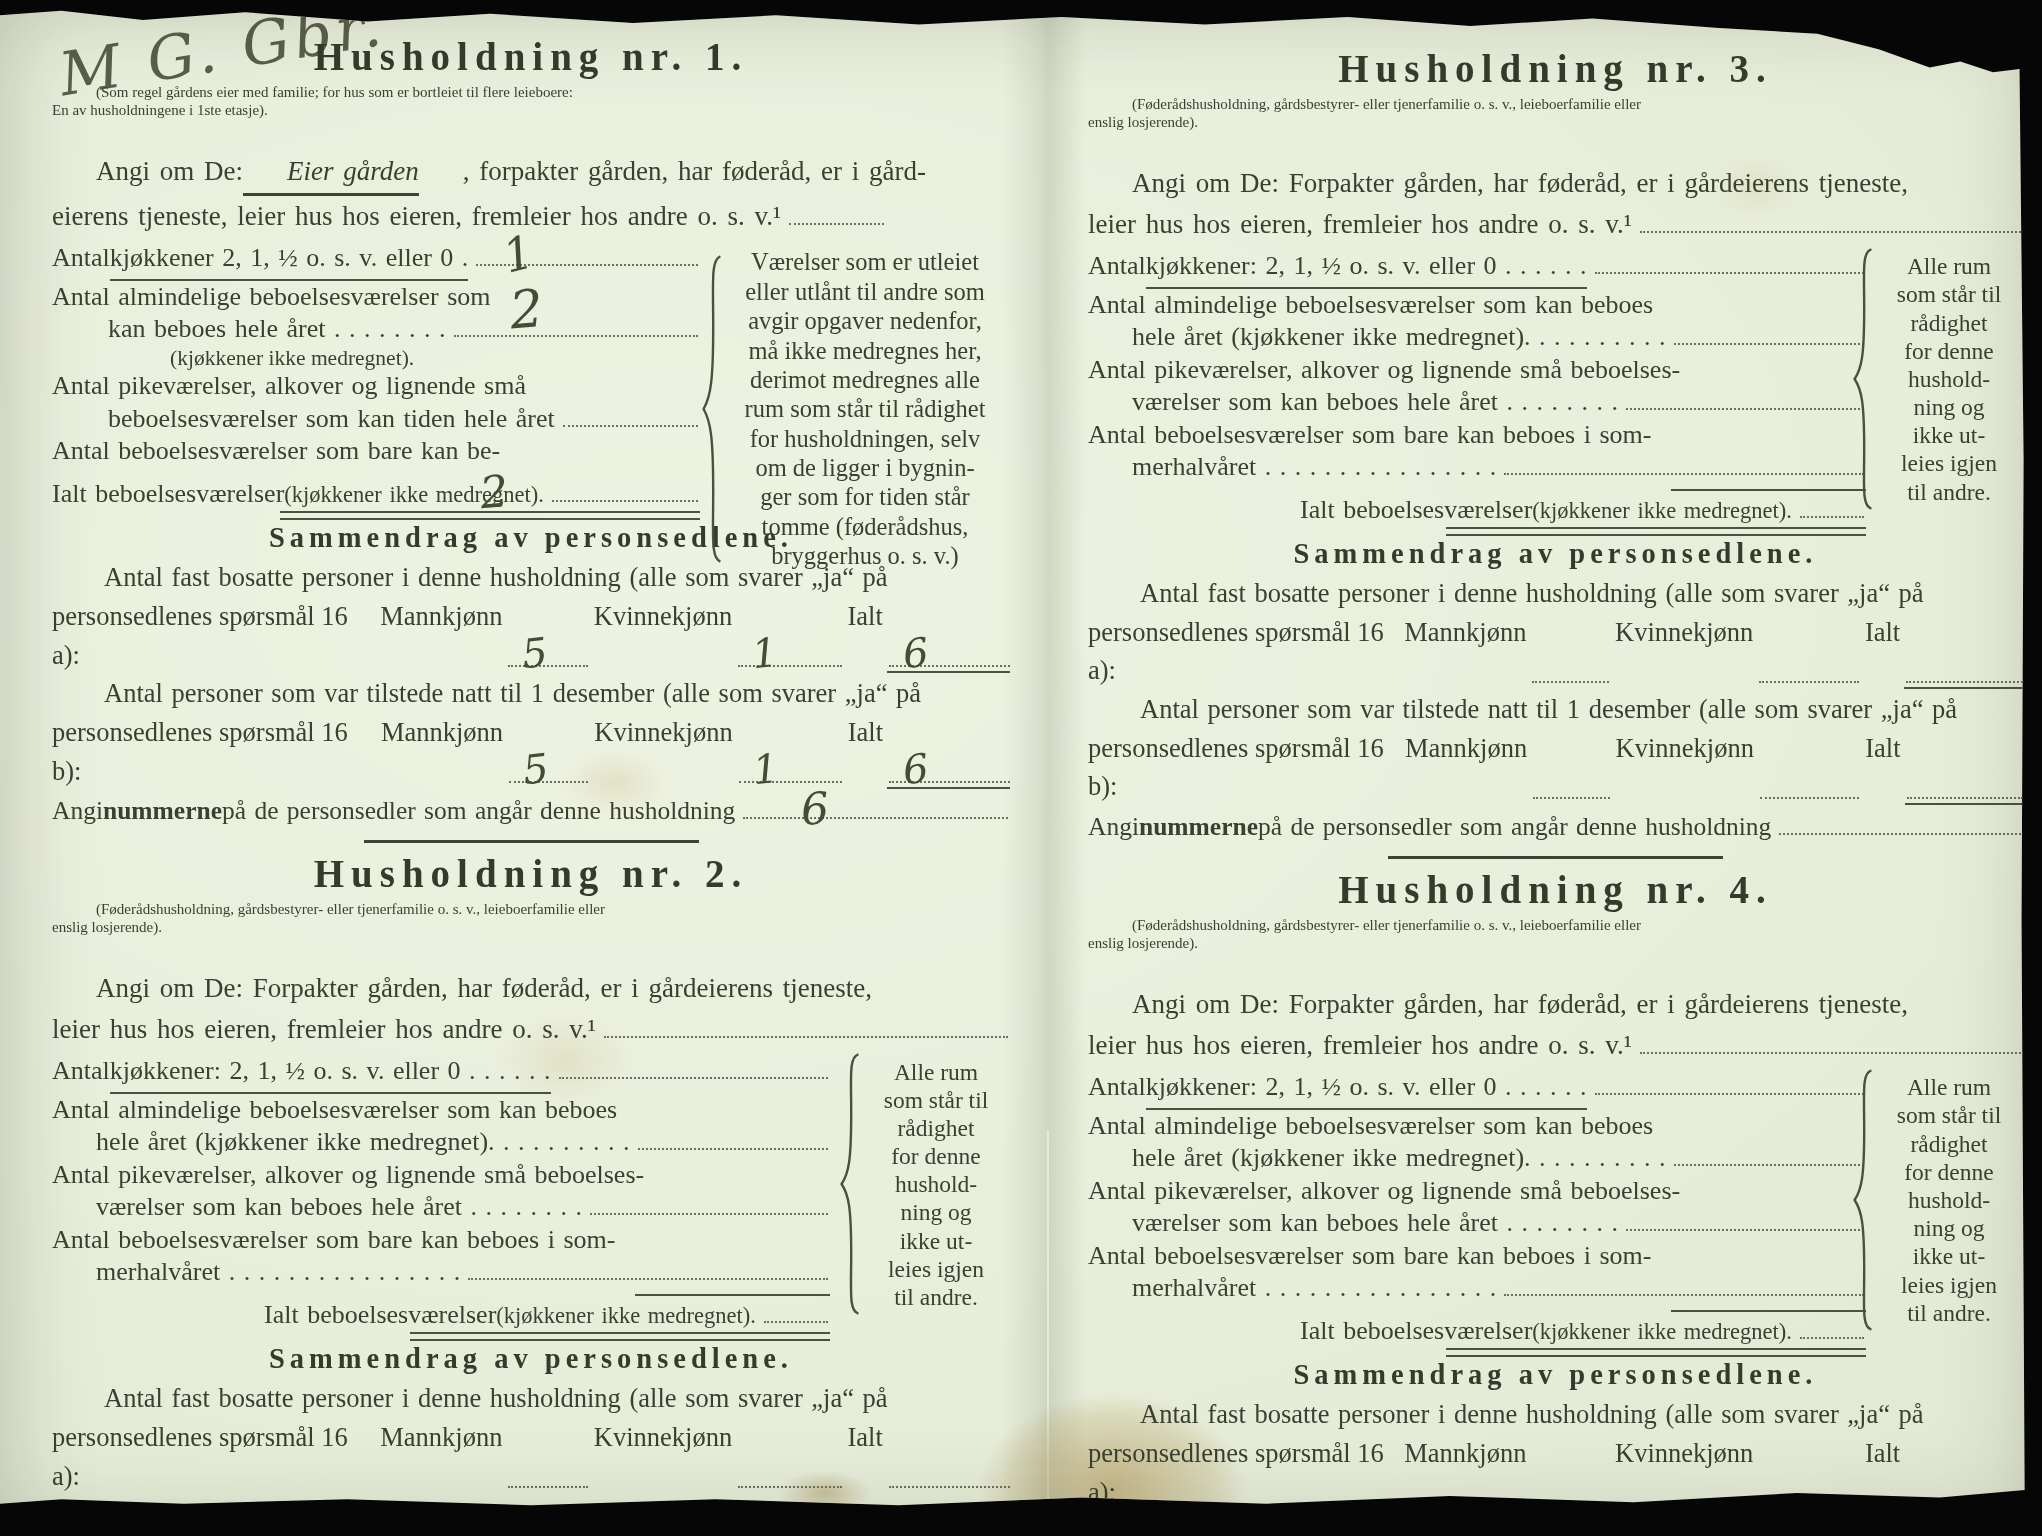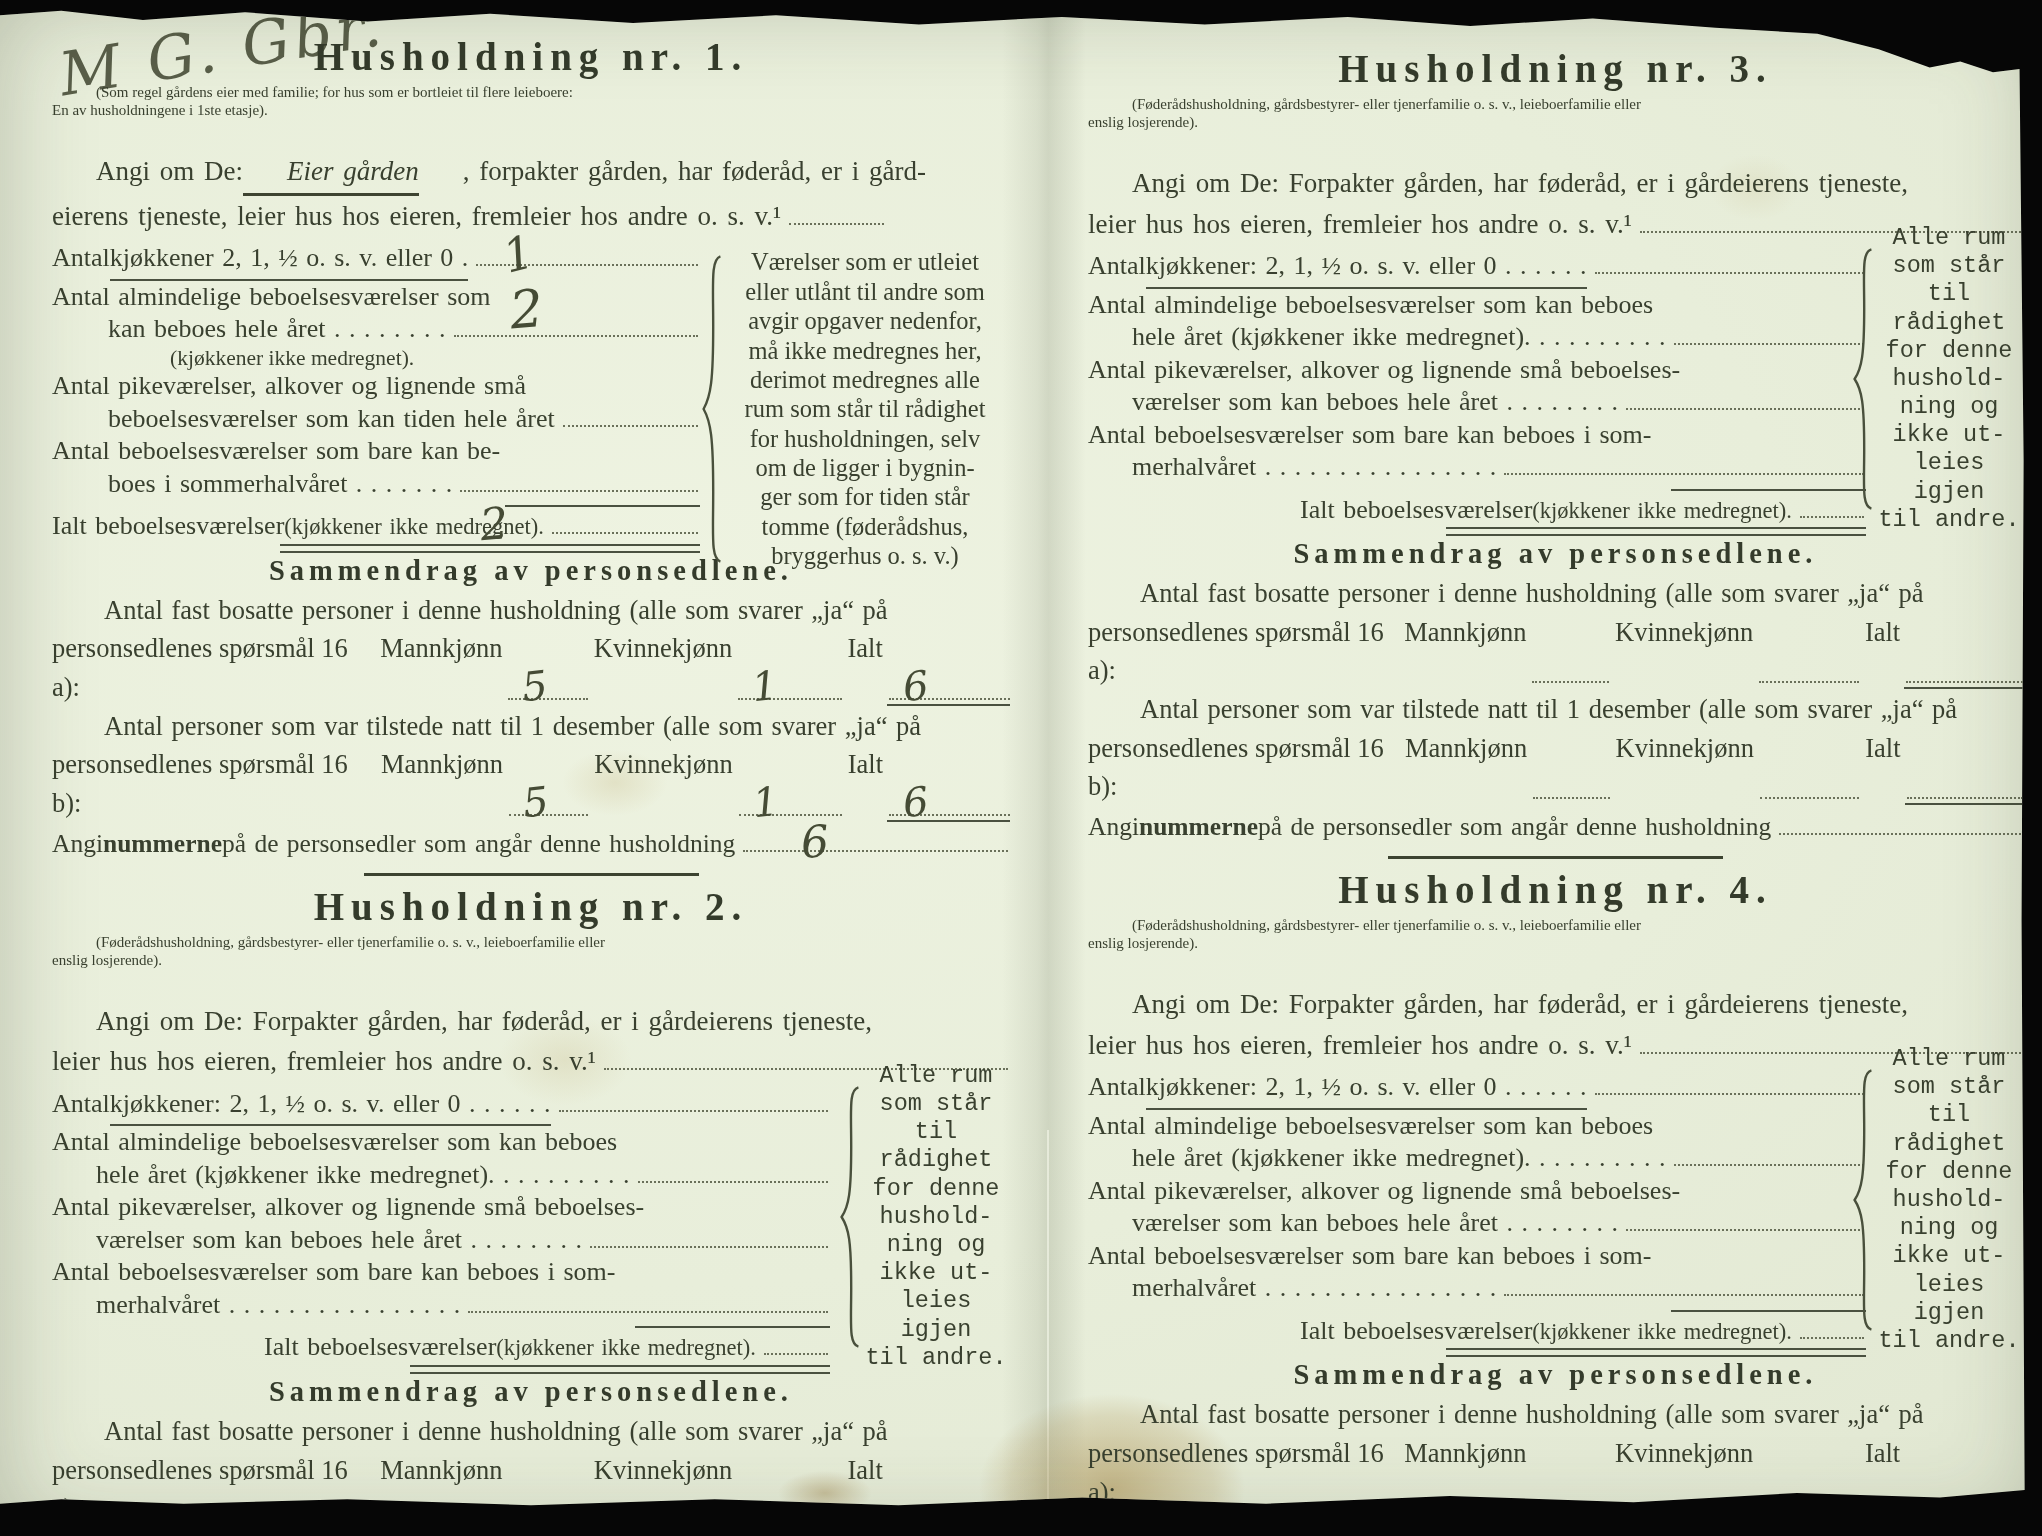--- a/index.html
+++ b/index.html
@@ -47,21 +47,21 @@
   .total-ind{padding-left:212px;}
   .paren{font-size:22.5px;}
   .rule-after{position:absolute;right:0;bottom:-7px;width:195px;border-top:2px solid #4a5140;}
   .rule-dbl{position:absolute;right:0;bottom:-10px;width:420px;height:5px;border-top:2px solid #4a5140;border-bottom:2px solid #4a5140;}
 
   .note-block{position:absolute;display:flex;align-items:stretch;}
   .nb1{top:8px;right:4px;width:306px;height:318px;}
   .nb2{top:-6px;right:0;width:172px;height:270px;}
   .brace{flex:0 0 24px;height:100%;}
   .note-text{flex:1;font-size:24.5px;line-height:1.2;white-space:pre-line;text-align:center;align-self:center;}
-  .nb2 .note-text{font-size:23.5px;font-family:Liberation Mono, monospace;}
+  .nb2 .note-text{font-size:23.5px;}
 
   .sum-head{margin:12px 0 4px;text-align:center;font-weight:bold;font-size:28.5px;letter-spacing:5px;color:#343b2b;}
   .sum-line{font-size:26.5px;line-height:1.46;word-spacing:2px;}
   .sum-ind{text-indent:52px;}
   .sum-row{display:flex;align-items:baseline;font-size:26.5px;line-height:1.46;}
   .blank{display:inline-block;position:relative;border-bottom:2px dotted #6a705a;height:4px;align-self:flex-end;margin:0 6px 7px;}
   .b-m{width:80px;}.b-k{width:104px;}.b-i{width:122px;margin-right:0;}
   .blank.strong::after{content:"";position:absolute;left:-2px;right:-2px;bottom:-8px;border-top:2.5px solid #4a5140;}
   .numbers-line{display:flex;align-items:baseline;font-size:25.5px;margin-top:6px;word-spacing:2px;}
   .bold{font-weight:bold;}
@@ -125,25 +125,20 @@
           <div class="rooms-note">(kjøkkener ikke medregnet).</div>
           <div class="qrow">
               <span>Antal pikeværelser, alkover og lignende små</span>
             </div>
           <div class="qrow cont">
               <span>beboelsesværelser som kan tiden hele året</span>
               <span class="dotfill"></span>
             </div>
           <div class="qrow">
               <span>Antal beboelsesværelser som bare kan be-</span>
-            </div>
-          <div class="qrow cont">
-              <span>boes i sommerhalvåret  .  .  .  .  .  .  .</span>
-              <span class="dotfill"></span>
-              <span class="rule-after"></span>
             </div>
           <div class="qrow total-row">
               <span>Ialt beboelsesværelser </span>
               <span class="paren">(kjøkkener ikke medregnet).</span>
               <span class="dotfill"></span>
               <span class="rule-dbl"></span>
             <span class="hw hw-abs v-total">2</span>
           </div>
         </div>
         <div class="note-block nb1">

